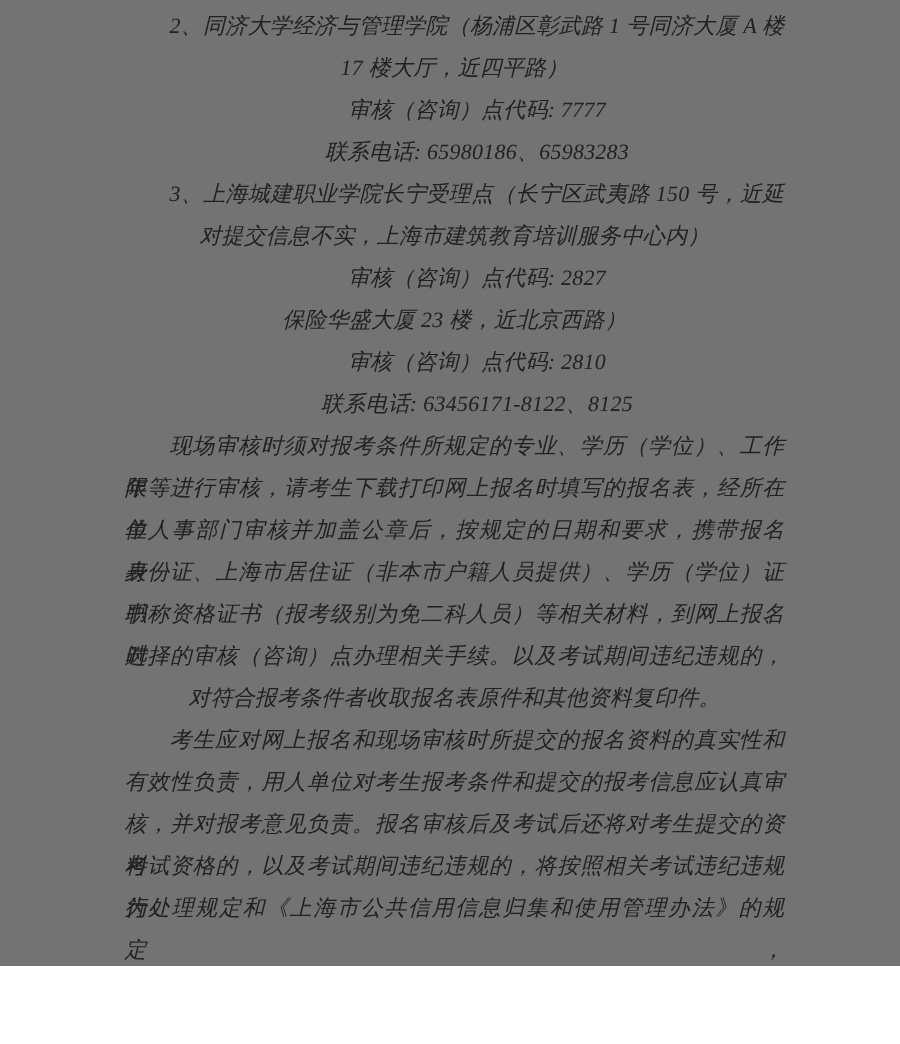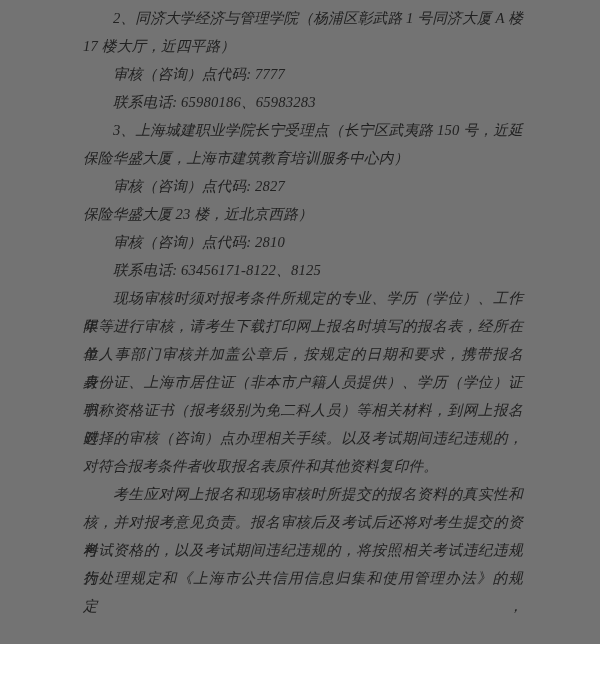--- a/index.html
+++ b/index.html
@@ -17,21 +17,21 @@
     font-style: italic;
   }
   .doc-body {
     padding: 4px 77px 0 83px; 
     color: #212121;
     font-size: 14.6px;
   }
   .line {
     height: 28px;
     line-height: 28px;
-    text-align: left;
+    text-align: center;
     white-space: nowrap;
     letter-spacing: 0.2px;
   }
   .line.indent {
     text-indent: 30px; 
   }
   .line.justify {
     white-space: normal;
     text-align: justify;
     text-align-last: justify;
@@ -40,30 +40,31 @@
 </head>
 <body>
 
 <div class="page">
   <div class="doc-body">
       <div class="line indent justify">2、同济大学经济与管理学院（杨浦区彰武路 1 号同济大厦 A 楼</div>
       <div class="line">17 楼大厅，近四平路）</div>
       <div class="line indent">审核（咨询）点代码: 7777</div>
       <div class="line indent">联系电话: 65980186、65983283</div>
       <div class="line indent justify">3、上海城建职业学院长宁受理点（长宁区武夷路 150 号，近延</div>
-      <div class="line">保险华盛大厦，上海市建筑教育培训服务中心内）</div>
+      <div class="line">对提交信息不实，上海市建筑教育培训服务中心内）</div>
       <div class="line indent">审核（咨询）点代码: 2827</div>
       <div class="line">保险华盛大厦 23 楼，近北京西路）</div>
       <div class="line indent">审核（咨询）点代码: 2810</div>
       <div class="line indent">联系电话: 63456171-8122、8125</div>
       <div class="line indent justify">现场审核时须对报考条件所规定的专业、学历（学位）、工作年</div>
       <div class="line justify">限等进行审核，请考生下载打印网上报名时填写的报名表，经所在单</div>
       <div class="line justify">位人事部门审核并加盖公章后，按规定的日期和要求，携带报名表、</div>
       <div class="line justify">身份证、上海市居住证（非本市户籍人员提供）、学历（学位）证书、</div>
       <div class="line justify">职称资格证书（报考级别为免二科人员）等相关材料，到网上报名时</div>
       <div class="line justify">选择的审核（咨询）点办理相关手续。以及考试期间违纪违规的，</div>
       <div class="line">对符合报考条件者收取报名表原件和其他资料复印件。</div>
       <div class="line indent justify">考生应对网上报名和现场审核时所提交的报名资料的真实性和</div>
+      <div class="line justify">有效性负责，用人单位对考生报考条件和提交的报考信息应认真审</div>
       <div class="line justify">核，并对报考意见负责。报名审核后及考试后还将对考生提交的资料</div>
       <div class="line justify">考试资格的，以及考试期间违纪违规的，将按照相关考试违纪违规行</div>
       <div class="line justify">为处理规定和《上海市公共信用信息归集和使用管理办法》的规定，</div>
     </div>
 </div>
 
 </body></html>

